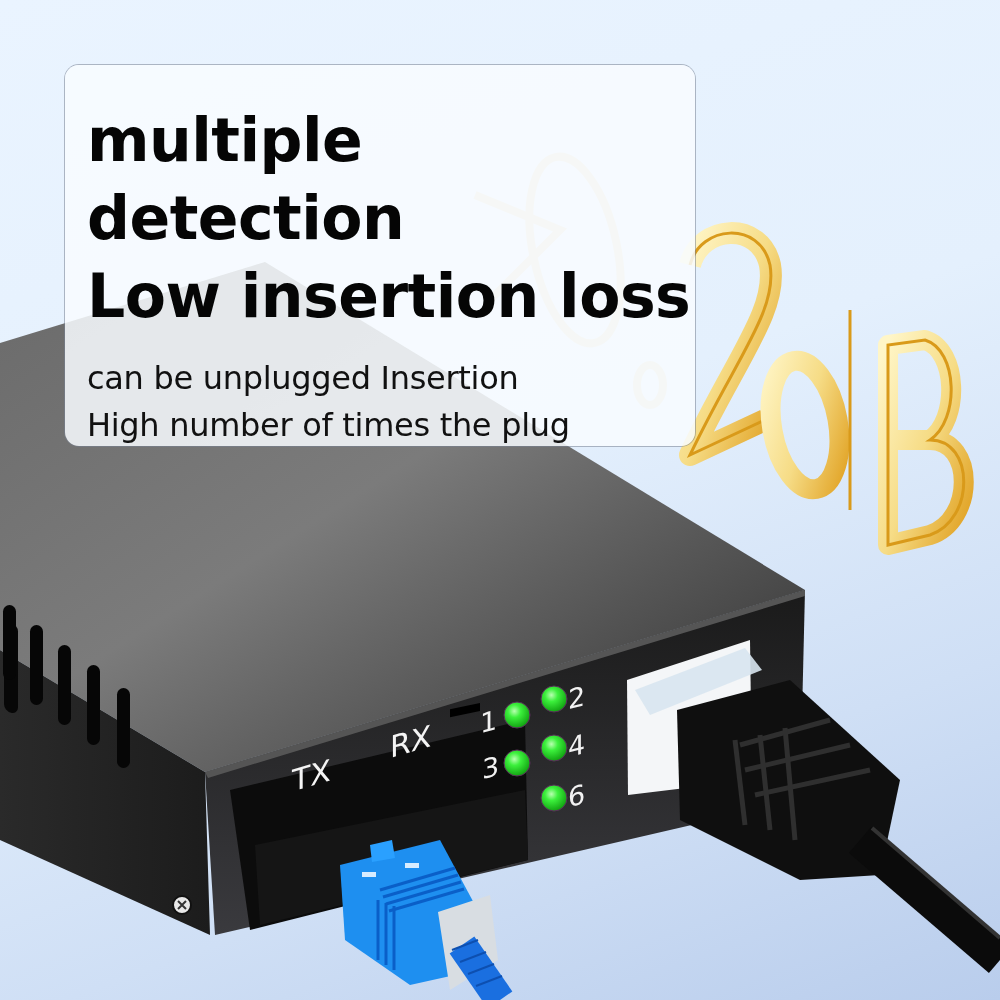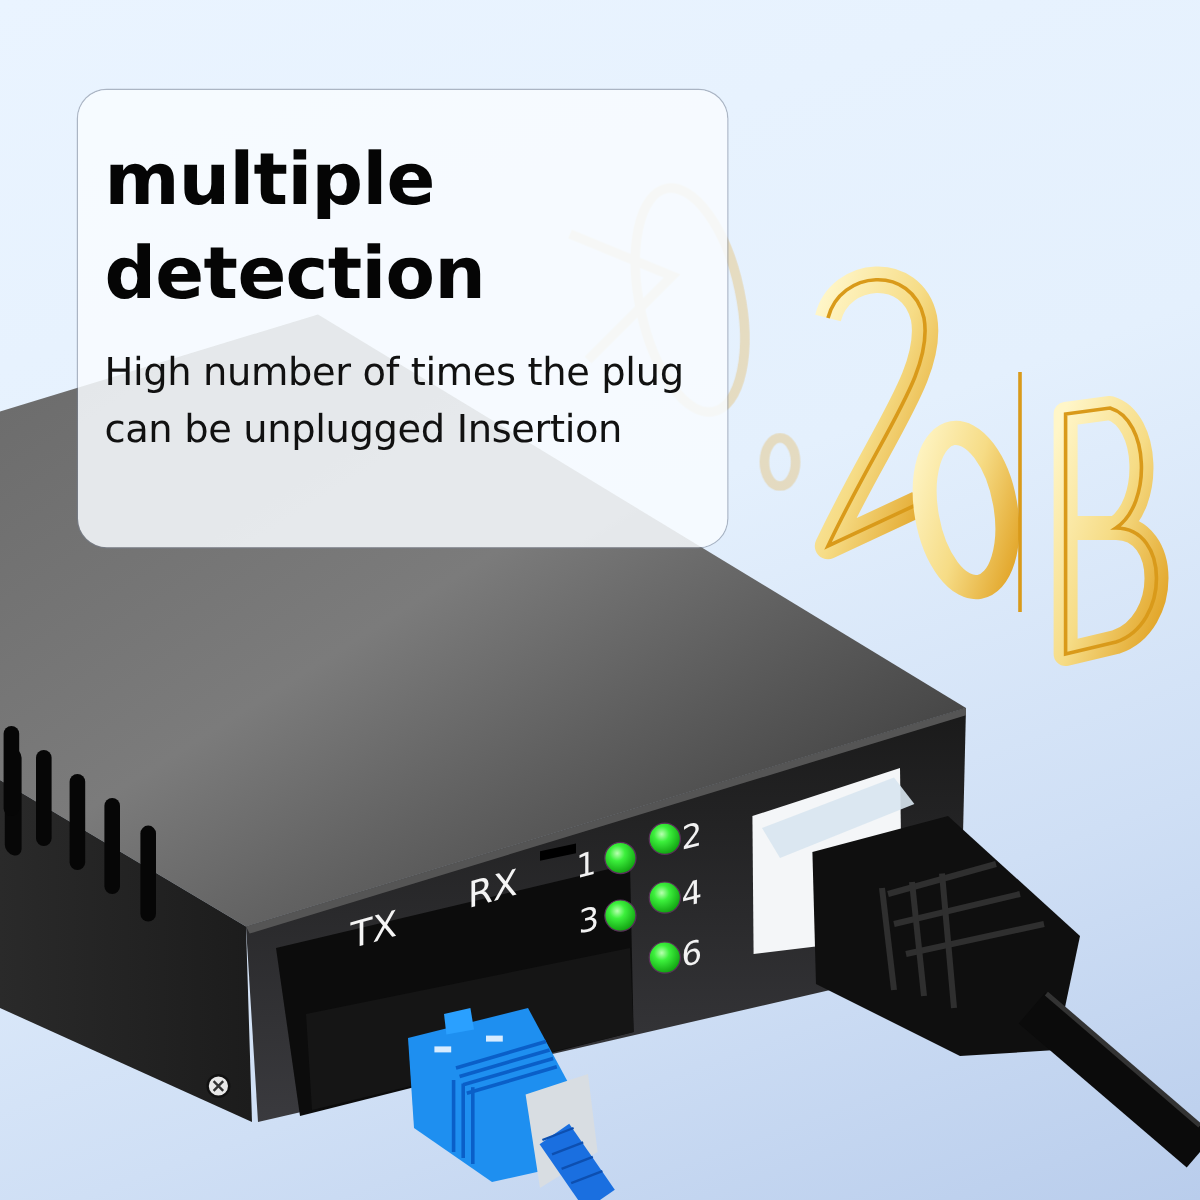--- a/index.html
+++ b/index.html
@@ -1,21 +1,21 @@
 <!DOCTYPE html>
 <html><head>
 <meta charset="utf-8">
 <style>
   html, body { margin:0; padding:0; }
   body { width:1000px; height:1000px; overflow:hidden; position:relative;
     background: linear-gradient(160deg, #eaf4ff 0%, #e4f0fd 45%, #cfdff5 75%, #b9cdec 100%);
     font-family: "DejaVu Sans", "Liberation Sans", sans-serif; }
   .scene { position:absolute; left:0; top:0; width:1000px; height:1000px; }
-  .card { position:absolute; left:65px; top:75px; width:541px; height:381px;
-    border-radius:24px; background: rgba(248,251,255,0.86);
+  .card { position:absolute; left:65px; top:65px; width:630px; height:381px;
+    border-radius:14px; background: rgba(248,251,255,0.86);
     box-shadow: 0 0 0 1px rgba(120,130,145,0.55); box-sizing:border-box; padding:0 0 0 22px; }
   .title { font-weight:bold; font-size:60px; line-height:78px; color:#050505; letter-spacing:-0.5px; margin:0; }
   .title.l1 { padding-top:36px; }
   .body { font-size:32px; line-height:47px; color:#111; margin-top:20px; letter-spacing:-0.3px; }
   .led-label { position:absolute; color:#f2f2f2; font-size:27px; font-family:"DejaVu Sans", sans-serif; transform: skewY(-14deg); }
   .port-label { position:absolute; color:#f5f5f5; font-size:30px; transform: skewY(-16deg); }
 </style>
 </head>
 <body>
 
@@ -146,19 +146,20 @@
   <span class="port-label" style="left:390px;top:724px">RX</span>
 
   <span class="led-label" style="left:480px;top:706px">1</span>
   <span class="led-label" style="left:568px;top:682px">2</span>
   <span class="led-label" style="left:482px;top:752px">3</span>
   <span class="led-label" style="left:568px;top:730px">4</span>
   <span class="led-label" style="left:568px;top:780px">6</span>
 
   <div class="card">
     <div class="title l1">multiple detection</div>
+    <div class="title">Low insertion loss</div>
     <div class="body">
+      <div>can be unplugged Insertion</div>
       <div>High number of times the plug</div>
-      <div>can be unplugged Insertion</div>
     </div>
   </div>
 
 </div>
 
 </body></html>

